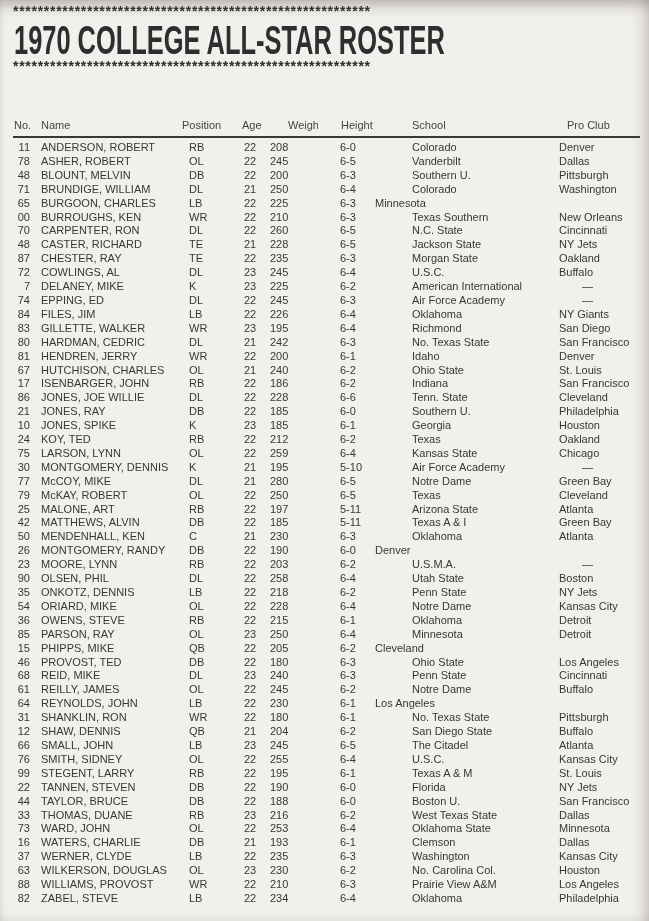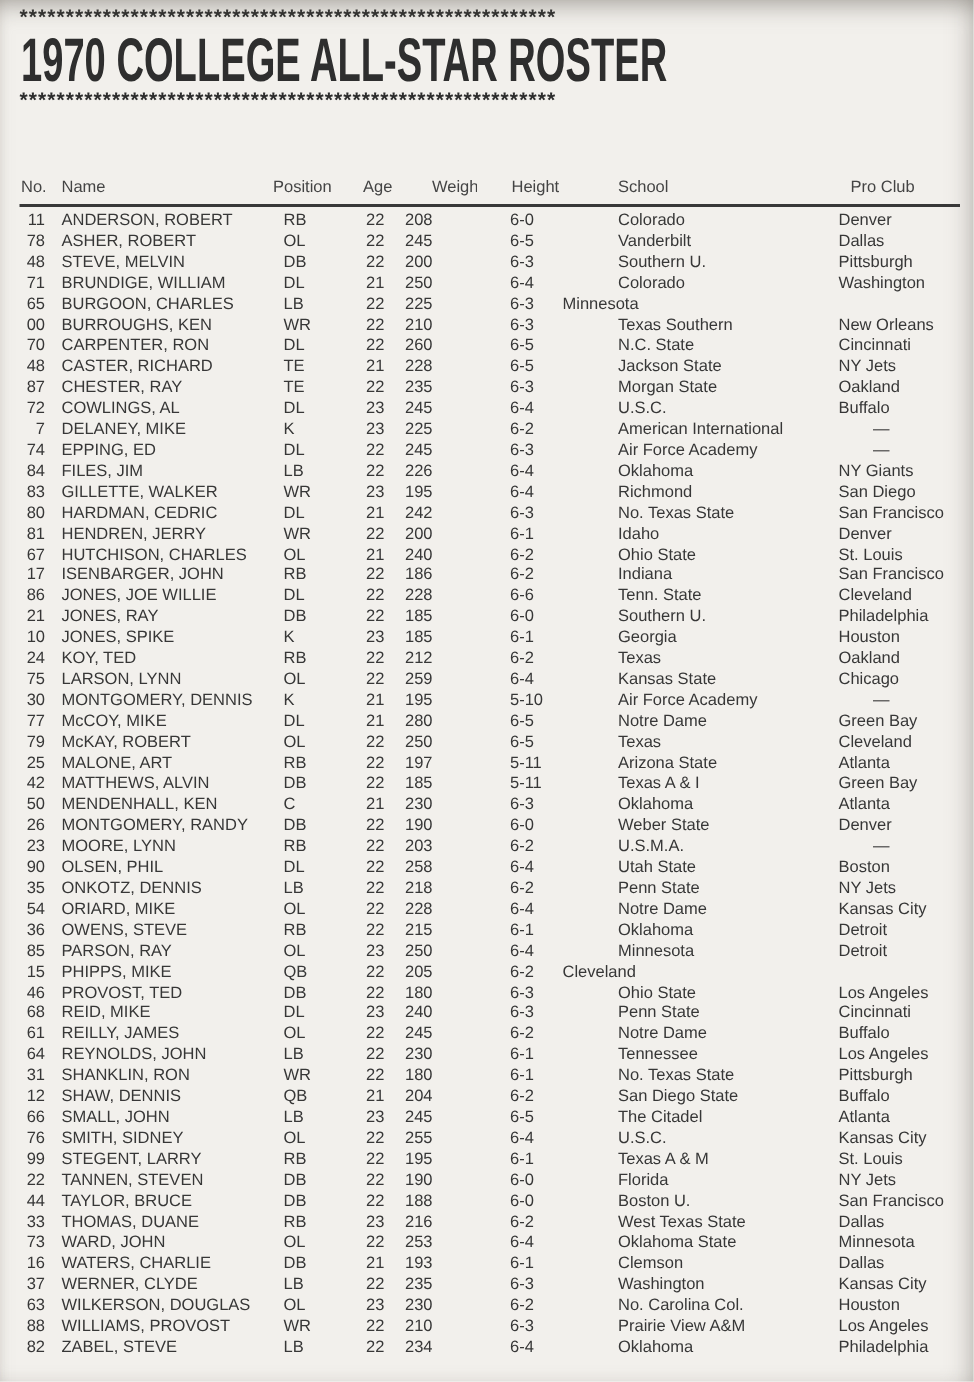--- a/index.html
+++ b/index.html
@@ -132,21 +132,21 @@
           <span class="c1">ASHER, ROBERT</span>
           <span class="c2">OL</span>
           <span class="c3">22</span>
           <span class="c4">245</span>
           <span class="c5">6-5</span>
           <span class="c6">Vanderbilt</span>
           <span class="c7">Dallas</span>
         </div>
         <div class="row">
           <span class="c0">48</span>
-          <span class="c1">STEVE, MELVIN</span>
+          <span class="c1">BLOUNT, MELVIN</span>
           <span class="c2">DB</span>
           <span class="c3">22</span>
           <span class="c4">200</span>
           <span class="c5">6-3</span>
           <span class="c6">Southern U.</span>
           <span class="c7">Pittsburgh</span>
         </div>
         <div class="row">
           <span class="c0">71</span>
           <span class="c1">BRUNDIGE, WILLIAM</span>
@@ -406,21 +406,20 @@
           <span class="c6">Oklahoma</span>
           <span class="c7">Atlanta</span>
         </div>
         <div class="row">
           <span class="c0">26</span>
           <span class="c1">MONTGOMERY, RANDY</span>
           <span class="c2">DB</span>
           <span class="c3">22</span>
           <span class="c4">190</span>
           <span class="c5">6-0</span>
-          <span class="c6">Weber State</span>
           <span class="c7">Denver</span>
         </div>
         <div class="row">
           <span class="c0">23</span>
           <span class="c1">MOORE, LYNN</span>
           <span class="c2">RB</span>
           <span class="c3">22</span>
           <span class="c4">203</span>
           <span class="c5">6-2</span>
           <span class="c6">U.S.M.A.</span>
@@ -515,21 +514,20 @@
           <span class="c6">Notre Dame</span>
           <span class="c7">Buffalo</span>
         </div>
         <div class="row">
           <span class="c0">64</span>
           <span class="c1">REYNOLDS, JOHN</span>
           <span class="c2">LB</span>
           <span class="c3">22</span>
           <span class="c4">230</span>
           <span class="c5">6-1</span>
-          <span class="c6">Tennessee</span>
           <span class="c7">Los Angeles</span>
         </div>
         <div class="row">
           <span class="c0">31</span>
           <span class="c1">SHANKLIN, RON</span>
           <span class="c2">WR</span>
           <span class="c3">22</span>
           <span class="c4">180</span>
           <span class="c5">6-1</span>
           <span class="c6">No. Texas State</span>

